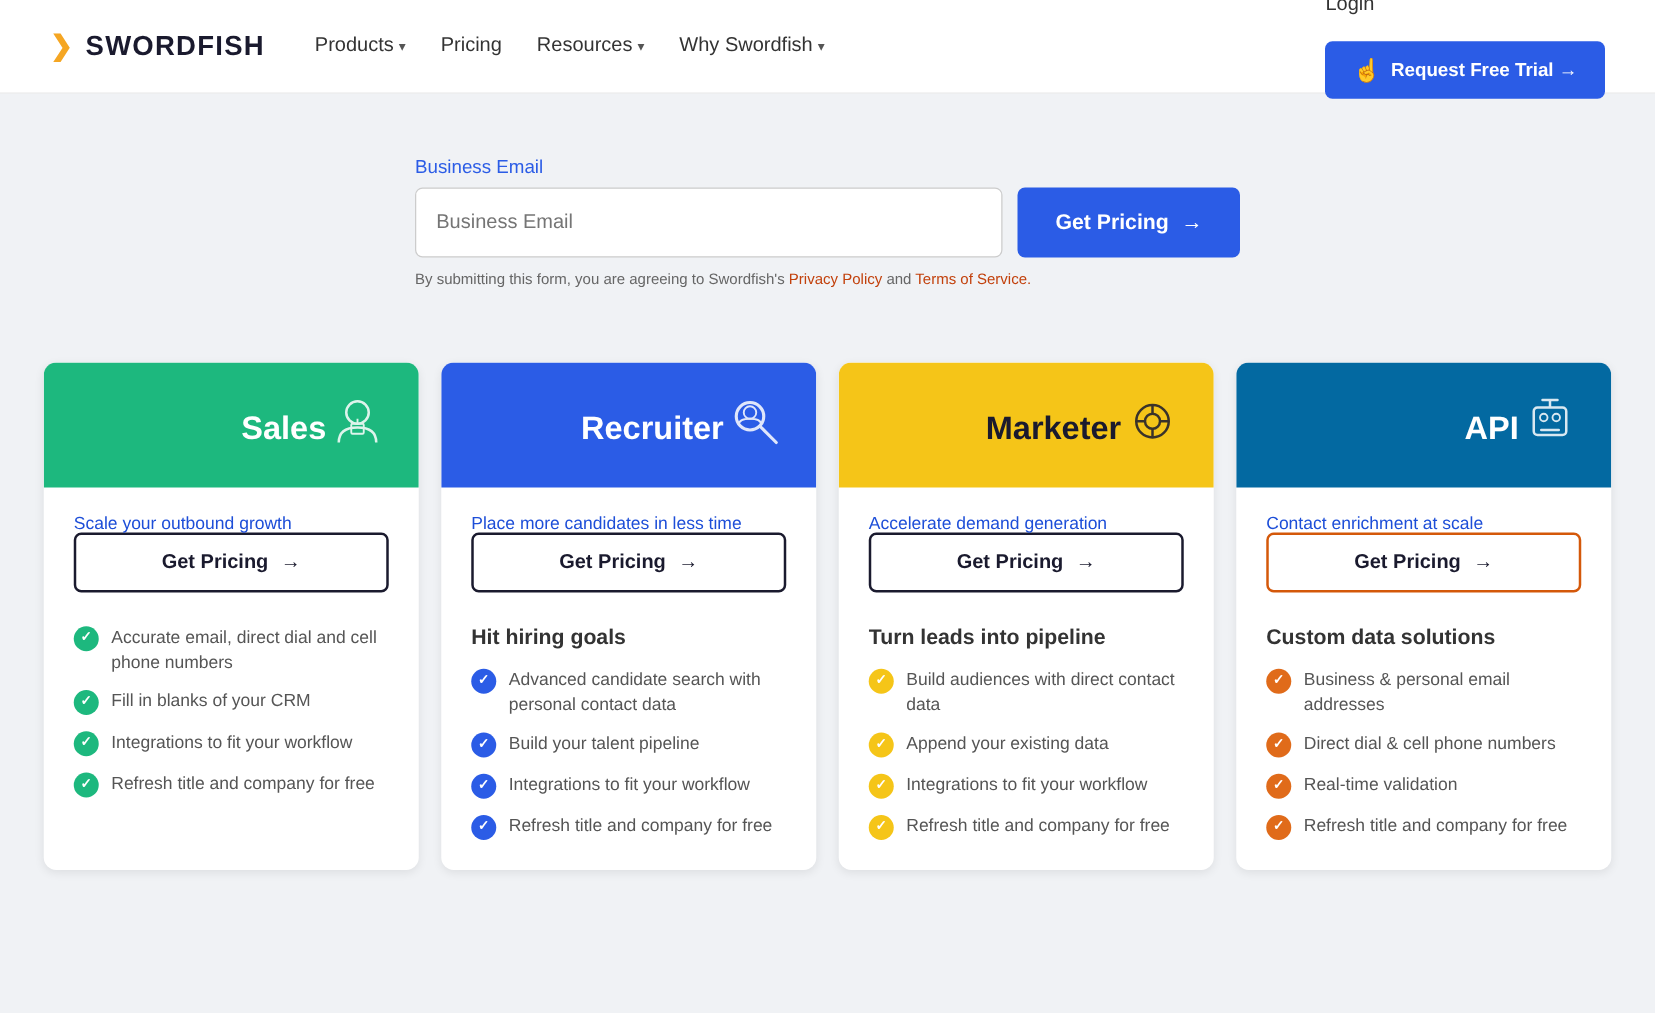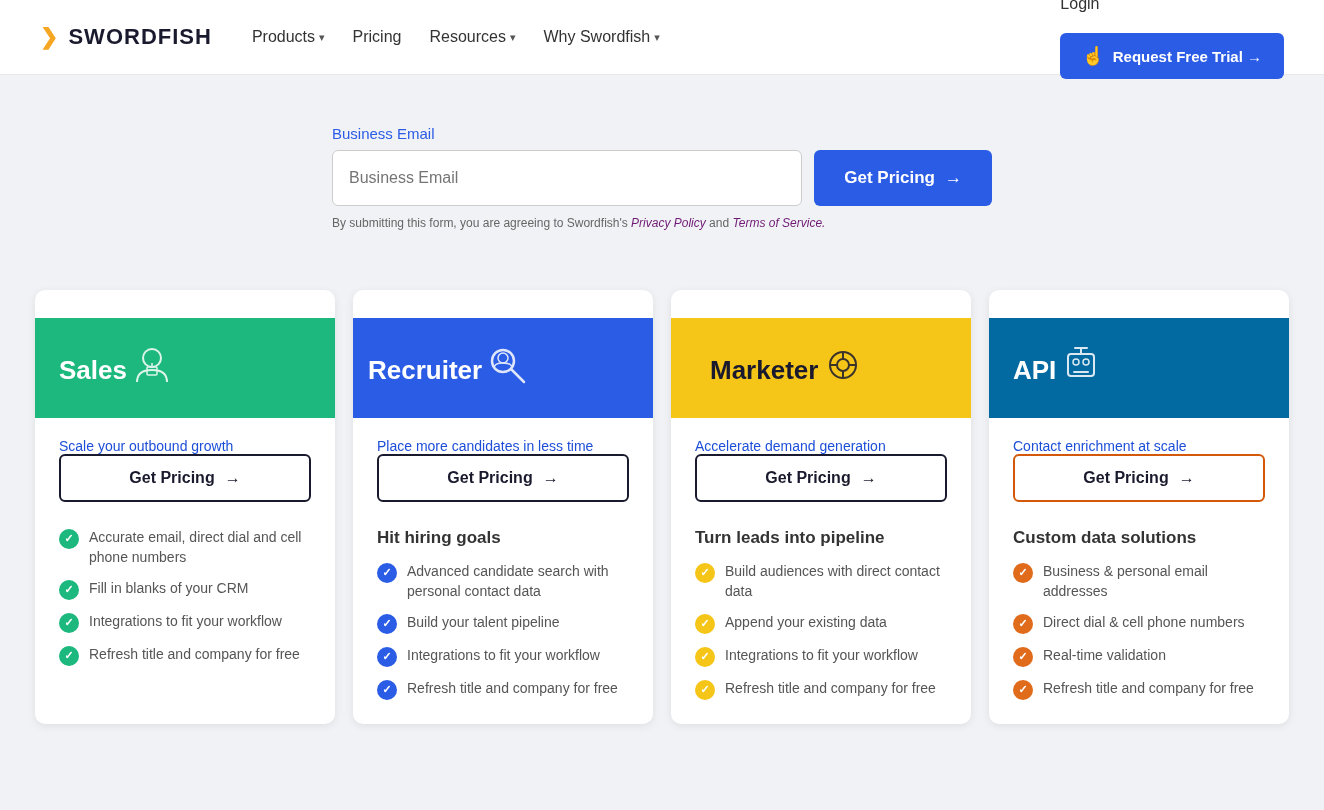--- a/index.html
+++ b/index.html
@@ -66,21 +66,21 @@
       font-size: 17px;
       font-weight: 700;
       cursor: pointer;
       display: flex;
       align-items: center;
       gap: 10px;
       height: 56px;
       white-space: nowrap;
     }
     .form-disclaimer { width: 660px; margin-top: 10px; font-size: 12px; color: #666; }
-    .disclaimer-link { color: #701a75; text-decoration: none; font-style: italic; }
+    .disclaimer-link { color: #c2410c; text-decoration: none; }
 
     
     .cards-section {
       padding: 20px 20px 40px 20px;
       display: flex;
       gap: 18px;
       justify-content: center;
       background: #f0f2f5;
     }
     .plan-card {
@@ -88,22 +88,21 @@
       border-radius: 10px;
       overflow: hidden;
       width: 300px;
       flex-shrink: 0;
       box-shadow: 0 2px 8px rgba(0,0,0,0.08);
     }
     .card-header {
       padding: 22px 24px 18px 24px;
       display: flex;
       align-items: center;
-      justify-content: flex-start;
-      margin-top: 28px;
+      justify-content: flex-end;
     }
     .card-header-title { font-size: 26px; font-weight: 800; color: #fff; }
     .card-header-icon { font-size: 42px; opacity: 0.85; }
     .card-body { padding: 20px 24px 24px 24px; }
     .card-subtitle { font-size: 14px; color: #1d4ed8; margin-bottom: 0; }
     .get-pricing-btn {
       width: 100%;
       background: #fff;
       border: 2px solid #333;
       border-radius: 6px;

